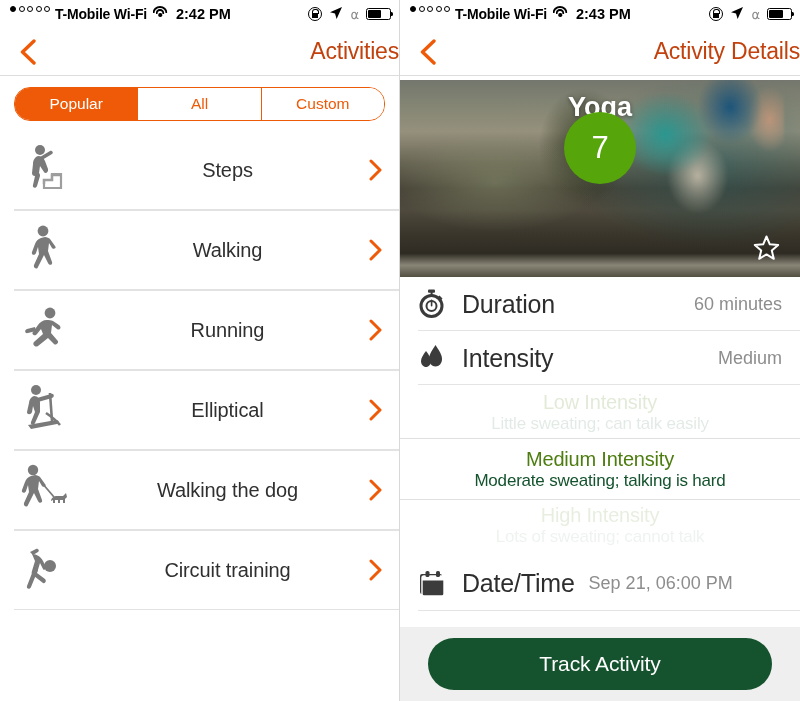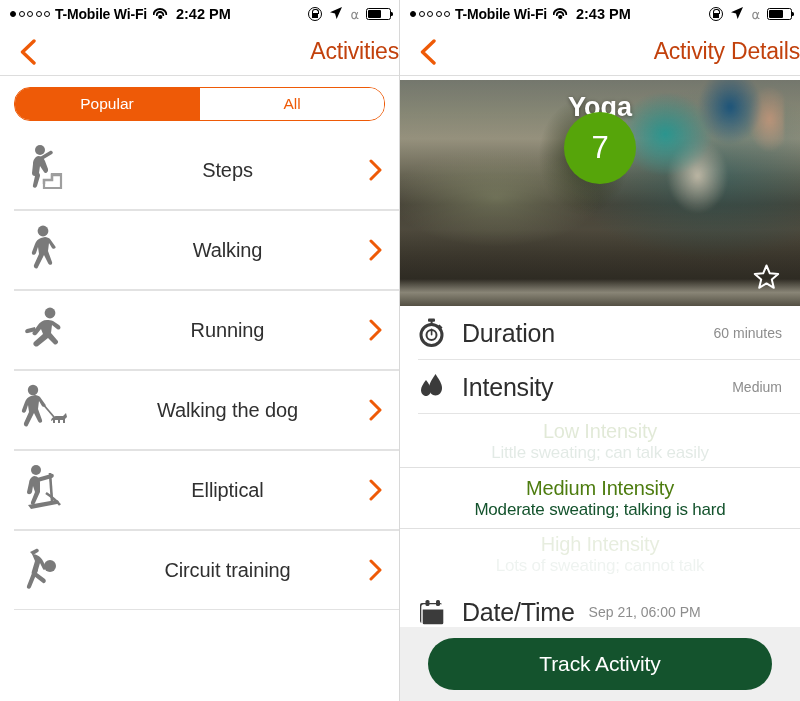--- a/index.html
+++ b/index.html
@@ -12,21 +12,21 @@
   .screens { display: flex; width: 800px; height: 701px; }
   .screen { width: 400px; height: 701px; position: relative; background: #fff; overflow: hidden; }
   .screen.left { border-right: 1px solid #d8d8d8; }
 
   
   .statusbar {
     height: 28px; display: flex; align-items: center;
     padding: 0 8px 0 10px; font-size: 14.5px; font-weight: bold; color: #000;
     background: #fff;
   }
-  .sb-left { display: flex; align-items: center; gap: 5px; }
+  .sb-left { display: flex; align-items: flex-start; gap: 5px; }
   .dots { display: flex; align-items: center; gap: 2.5px; }
   .dot { width: 6px; height: 6px; border-radius: 50%; border: 1px solid #000; }
   .dot.filled { background: #000; }
   .carrier { font-size: 14px; font-weight: bold; letter-spacing: -0.2px; }
   .wifi-ico { width: 15px; height: 12px; position: relative; margin: 0 1px; }
   .wifi-ico i {
     position: absolute; left: 50%; transform: translateX(-50%);
     border: 2px solid #000; border-bottom: none;
     border-radius: 50% 50% 0 0 / 100% 100% 0 0;
   }
@@ -94,21 +94,21 @@
   .act-row::after {
     content: ""; position: absolute; left: 14px; right: 0; bottom: 0; height: 1px; background: #e2e2e2;
   }
   .act-icon { width: 62px; display: flex; align-items: center; justify-content: center; flex: none; }
   .act-icon svg { display: block; fill: #7a7a7a; }
   .act-label { font-size: 20px; color: #303030; flex: 1; padding-left: 10px; letter-spacing: -0.1px; }
   .chev { flex: none; display: flex; align-items: center; }
 
   
   .hero {
-    position: relative; height: 226px; margin: 4px 0 0 0; overflow: hidden;
+    position: relative; height: 197px; margin: 4px 0 0 0; overflow: hidden;
     background:
       radial-gradient(ellipse 150px 70px at 24% 52%, rgba(152,158,120,0.55), transparent 70%),
       radial-gradient(ellipse 70px 90px at 46% 34%, rgba(44,54,28,0.85), transparent 65%),
       radial-gradient(ellipse 200px 120px at 78% 42%, rgba(28,100,110,0.45), transparent 72%),
       linear-gradient(to bottom,
         #8d9185 0%, #9a9b86 14%, #a5a08a 26%,
         #6d6a58 42%, #4f4b3e 55%, #5a5546 66%,
         #474235 78%, #3a362c 88%, #b2ad9a 94%, #6f6a5a 100%);
   }
   .hero::after {
@@ -142,21 +142,21 @@
   .detail-row {
     height: 54px; display: flex; align-items: center; padding: 0 18px 0 18px;
     position: relative; background: #fff;
   }
   .detail-row::after {
     content: ""; position: absolute; left: 18px; right: 0; bottom: 0; height: 1px; background: #e4e4e4;
   }
   .detail-row .d-icon { width: 44px; flex: none; display: flex; align-items: center; }
   .detail-row .d-icon svg { display: block; fill: #3b3b3b; }
   .d-label { font-size: 25px; color: #2e2e2e; letter-spacing: -0.2px; }
-  .d-value { margin-left: auto; font-size: 14px; color: #8d8d8d; }
+  .d-value { margin-left: auto; font-size: 18px; color: #8d8d8d; }
   .detail-row.datetime { height: 56px; }
   .detail-row.datetime .d-value { margin-left: 14px; }
   .detail-row.datetime .spacer { margin-left: auto; }
 
   
   .picker { position: relative; background: #fff; padding: 2px 0 4px; }
   .pick-row { text-align: center; padding: 4px 0; position: relative; }
   .pick-row .pk-title { font-size: 20px; color: #4d7c0f; letter-spacing: -0.2px; }
   .pick-row .pk-sub { font-size: 17px; color: #14532d; letter-spacing: -0.2px; }
   .pick-row.faded-top { opacity: 0.16; }
@@ -222,20 +222,21 @@
             <path d="M15 2 L3.5 13 L15 24" stroke="#EE5A07" stroke-width="3.4" fill="none" stroke-linecap="round" stroke-linejoin="round"></path>
           </svg>
       </div>
       <div class="nav-title">Activities</div>
     </div>
 
     <div class="seg-wrap">
       <div class="segmented">
         <div class="seg active">Popular</div>
         <div class="seg">All</div>
+        <div class="seg">Custom</div>
       </div>
     </div>
 
     <div class="act-list">
 
       <div class="act-row">
         <div class="act-icon">
           <svg width="46" height="52" viewBox="0 0 46 52">
             <circle cx="18" cy="6" r="5"></circle>
             <path d="M16 12 c-3 1 -5 4 -5 8 l-1 9 c0 2 1 3 3 3 l-2 9 c-1 3 3 4 4 1 l3 -10 c0 -1 0 -2 -1 -3 l1 -7 l4 6 c1 2 3 1 4 -1 l0 -2 l-3 -8 c-1 -3 -4 -5 -7 -5 z"></path>
@@ -269,56 +270,56 @@
 
       <div class="act-row">
         <div class="act-icon">
           <svg width="50" height="50" viewBox="0 0 50 50">
             <circle cx="30" cy="8" r="5.4"></circle>
             <path d="M27 15 c-4 0 -7 2 -9 5 l-5 7 c-2 2 2 5 4 2 l4 -5 l2 5 l-9 8 c-2 2 1 6 4 4 l10 -8 l6 6 c2 2 6 -2 3 -4 l-6 -7 l1 -8 l5 4 c3 2 5 -2 2 -4 l-6 -4 c-2 -1 -4 -1 -6 -1 z"></path>
             <path d="M15 22 l-8 2 c-3 1 -2 5 1 4 l8 -2 z"></path>
           </svg>
         </div>
         <div class="act-label">Running</div>
-        <div class="chev">
-          <svg width="14" height="22" viewBox="0 0 14 22">
-              <path d="M2 2 L11 11 L2 20" stroke="#EE5A07" stroke-width="3" fill="none" stroke-linecap="round" stroke-linejoin="round"></path>
-            </svg>
-        </div>
-      </div>
-
-      <div class="act-row">
-        <div class="act-icon">
-          <svg width="54" height="54" viewBox="0 0 54 54">
-            <circle cx="15" cy="7" r="5.2"></circle>
-            <path d="M13 13 c-3 1 -5 3 -6 6 l-3 8 c-1 3 3 4 4 1 l2 -6 l1 7 l-5 11 c-1 3 3 5 4 2 l6 -12 l4 8 c1 3 5 2 4 -1 l-4 -11 l1 -8 l3 5 c2 2 5 0 3 -2 l-5 -7 c-1 -1 -3 -2 -5 -2 z"></path>
-            <path d="M24 20 l12 14" stroke="#7a7a7a" stroke-width="1.8" fill="none"></path>
-            <path d="M33 38 c0 -3 3 -5 6 -5 l6 0 l3 -3 l1 4 l-2 2 l0 4 l-2 0 l0 -3 l-3 0 l0 3 l-2 0 l0 -3 l-3 0 l0 3 l-2 0 l0 -3 z"></path>
-          </svg>
-        </div>
-        <div class="act-label">Walking the dog</div>
         <div class="chev">
           <svg width="14" height="22" viewBox="0 0 14 22">
               <path d="M2 2 L11 11 L2 20" stroke="#EE5A07" stroke-width="3" fill="none" stroke-linecap="round" stroke-linejoin="round"></path>
             </svg>
         </div>
       </div>
 
       <div class="act-row">
         <div class="act-icon">
           <svg width="50" height="54" viewBox="0 0 50 54">
             <circle cx="16" cy="7" r="5"></circle>
             <path d="M14 13 c-3 1 -5 4 -5 7 l-2 9 c0 3 4 3 5 0 l1 -6 l2 6 l-4 10 c-1 3 3 4 4 1 l5 -11 l0 -9 c0 -4 -2 -7 -6 -7 z"></path>
             <path d="M17 15 l14 -4 c3 -1 4 3 1 4 l-14 4 z"></path>
             <path d="M30 10 l2 28" stroke="#7a7a7a" stroke-width="2.6" fill="none"></path>
             <path d="M8 42 l28 -5 c3 0 4 3 1 4 l-26 5 z"></path>
             <path d="M26 30 c6 4 10 7 14 12" stroke="#7a7a7a" stroke-width="2.6" fill="none"></path>
           </svg>
         </div>
         <div class="act-label">Elliptical</div>
+        <div class="chev">
+          <svg width="14" height="22" viewBox="0 0 14 22">
+              <path d="M2 2 L11 11 L2 20" stroke="#EE5A07" stroke-width="3" fill="none" stroke-linecap="round" stroke-linejoin="round"></path>
+            </svg>
+        </div>
+      </div>
+
+      <div class="act-row">
+        <div class="act-icon">
+          <svg width="54" height="54" viewBox="0 0 54 54">
+            <circle cx="15" cy="7" r="5.2"></circle>
+            <path d="M13 13 c-3 1 -5 3 -6 6 l-3 8 c-1 3 3 4 4 1 l2 -6 l1 7 l-5 11 c-1 3 3 5 4 2 l6 -12 l4 8 c1 3 5 2 4 -1 l-4 -11 l1 -8 l3 5 c2 2 5 0 3 -2 l-5 -7 c-1 -1 -3 -2 -5 -2 z"></path>
+            <path d="M24 20 l12 14" stroke="#7a7a7a" stroke-width="1.8" fill="none"></path>
+            <path d="M33 38 c0 -3 3 -5 6 -5 l6 0 l3 -3 l1 4 l-2 2 l0 4 l-2 0 l0 -3 l-3 0 l0 3 l-2 0 l0 -3 l-3 0 l0 3 l-2 0 l0 -3 z"></path>
+          </svg>
+        </div>
+        <div class="act-label">Walking the dog</div>
         <div class="chev">
           <svg width="14" height="22" viewBox="0 0 14 22">
               <path d="M2 2 L11 11 L2 20" stroke="#EE5A07" stroke-width="3" fill="none" stroke-linecap="round" stroke-linejoin="round"></path>
             </svg>
         </div>
       </div>
 
       <div class="act-row">
         <div class="act-icon">
           <svg width="50" height="48" viewBox="0 0 50 48">

